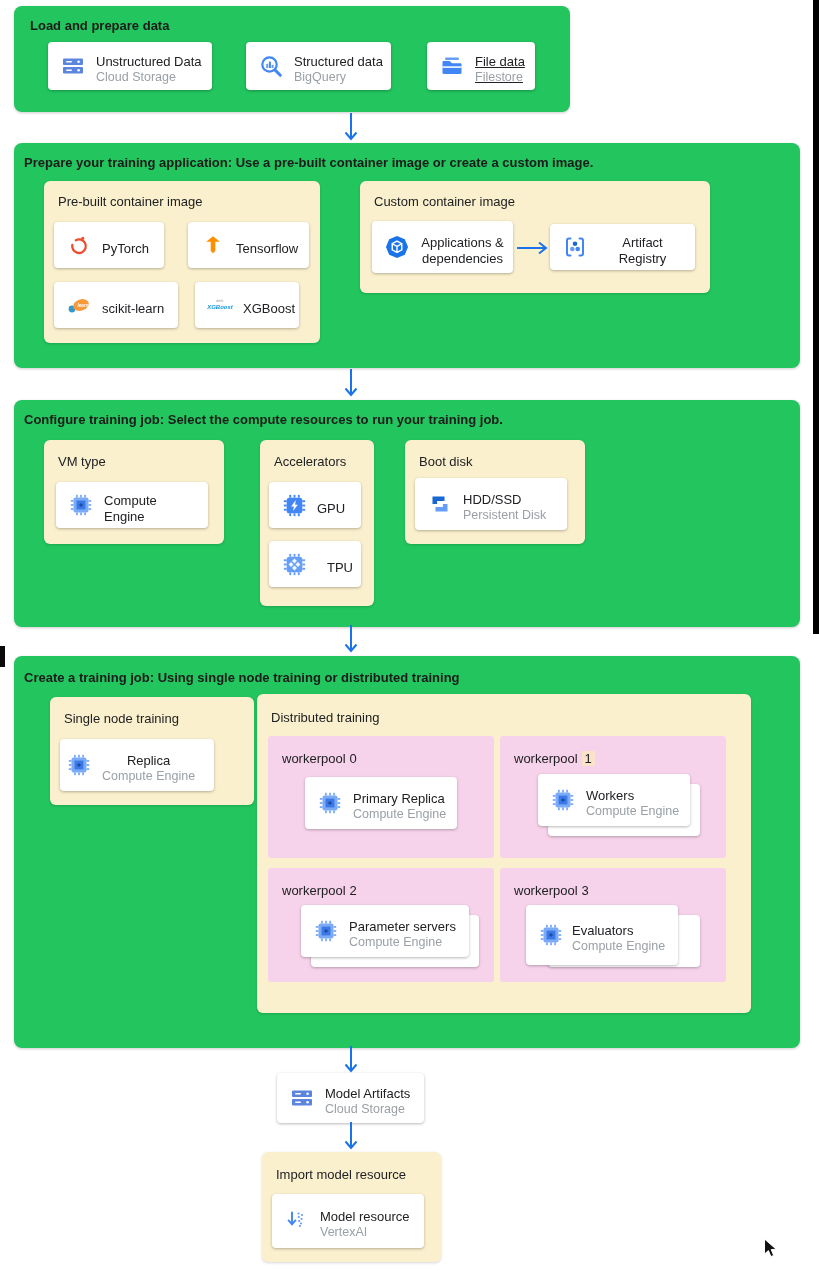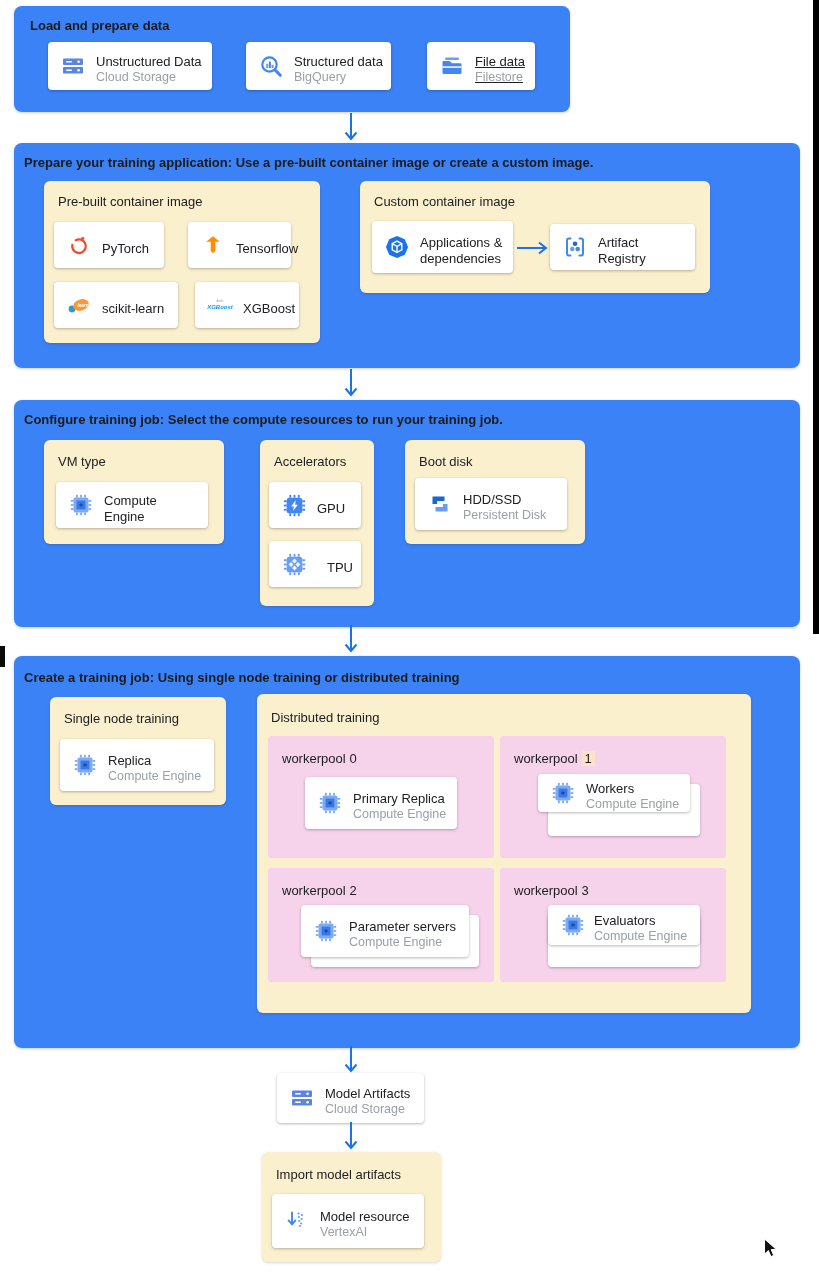--- a/index.html
+++ b/index.html
@@ -1,18 +1,18 @@
 <!DOCTYPE html>
 <html><head>
 <meta charset="utf-8">
 <style>
   html,body{margin:0;padding:0;background:#fff;}
   .canvas{position:relative;width:819px;height:1277px;background:#fff;overflow:hidden;
           font-family:"Liberation Sans",sans-serif;color:#202124;}
-  .sec{position:absolute;background:#3b82f6;border-radius:8px;box-shadow:0 1px 3px rgba(0,0,0,.20);}
+  .sec{position:absolute;background:#22c55e;border-radius:8px;box-shadow:0 1px 3px rgba(0,0,0,.20);}
   .ypanel{position:absolute;background:#FBF0CD;border-radius:6px;box-shadow:0 1px 3px rgba(0,0,0,.16);}
   .pool{position:absolute;background:#F7D3EB;border-radius:3px;}
   .card{position:absolute;background:#fff;border-radius:4px;box-shadow:0 1px 3px rgba(0,0,0,.28);
         display:flex;align-items:center;gap:10px;padding:0 8px 0 12px;box-sizing:border-box;}
   .ghost{position:absolute;background:#fff;border-radius:4px;box-shadow:0 1px 3px rgba(0,0,0,.28);}
   .sec-title{position:absolute;font-size:13px;font-weight:700;color:#1b1b1b;white-space:nowrap;}
   .p-title{position:absolute;font-size:13px;color:#202124;white-space:nowrap;}
   .wp-label{position:absolute;font-size:13px;color:#202124;white-space:nowrap;}
   .wp-num{margin-left:4px;}
   .hl{background:#FAE3C9;padding:0 3px;border-radius:1px;}
@@ -82,39 +82,39 @@
         <span class="card-sub">Filestore</span>
       </span>
     </div>
   </div>
 
   <svg class="varrow" style="left:343px;top:113px;" width="16" height="29" viewBox="0 0 16 29">
     <line x1="8" y1="0" x2="8" y2="25" stroke="#1A73E8" stroke-width="2"></line>
     <polyline points="2.5,19.5 8,26 13.5,19.5" fill="none" stroke="#1A73E8" stroke-width="2"></polyline>
   </svg>
 
-  <div class="sec" style="left:14px;top:143px;width:786px;height:225px;">
+  <div class="sec" style="left:14px;top:143px;width:786px;height:225px;text-align:center;">
     <div class="sec-title" style="left:10px;top:12px;">Prepare your training application: Use a pre-built container image or create a custom image.</div>
 
     <div class="ypanel" style="left:30px;top:38px;width:276px;height:162px;">
       <div class="p-title" style="left:14px;top:13px;">Pre-built container image</div>
 
       <div class="card" style="left:10px;top:41px;width:110px;height:46px;">
         <span class="ic">
           <svg width="24" height="24" viewBox="0 0 24 24">
               <circle cx="12" cy="13.2" r="6.8" fill="none" stroke="#EE4C2C" stroke-width="2.3" stroke-linecap="round" stroke-dasharray="36.5 6.2" transform="rotate(-118 12 13.2)"></circle>
               <circle cx="15.8" cy="5.2" r="1.5" fill="#EE4C2C"></circle>
             </svg>
         </span>
         <span class="txt">
             <span class="card-label">PyTorch</span>
           </span>
       </div>
 
-      <div class="card" style="left:144px;top:41px;width:103px;height:46px;">
+      <div class="card" style="left:144px;top:41px;width:121px;height:46px;">
         <span class="ic">
           <svg width="22" height="22" viewBox="0 0 24 24">
               <polygon points="12,2.5 4.5,8.5 9.5,8.5 9.5,18.5 12,21 14.5,18.5 14.5,8.5 19.5,8.5" fill="#FF8F00"></polygon>
             </svg>
         </span>
         <span class="txt">
             <span class="card-label">Tensorflow</span>
           </span>
       </div>
 
@@ -297,23 +297,23 @@
   </div>
 
   <svg class="varrow" style="left:343px;top:625px;" width="16" height="29" viewBox="0 0 16 29">
     <line x1="8" y1="0" x2="8" y2="25" stroke="#1A73E8" stroke-width="2"></line>
     <polyline points="2.5,19.5 8,26 13.5,19.5" fill="none" stroke="#1A73E8" stroke-width="2"></polyline>
   </svg>
 
   <div class="sec" style="left:14px;top:656px;width:786px;height:392px;">
     <div class="sec-title" style="left:10px;top:14px;">Create a training job: Using single node training or distributed training</div>
 
-    <div class="ypanel" style="left:36px;top:41px;width:176px;height:108px;">
+    <div class="ypanel" style="left:36px;top:41px;width:204px;height:108px;text-align:center;">
       <div class="p-title" style="left:14px;top:14px;">Single node training</div>
-      <div class="card" style="left:10px;top:42px;width:154px;height:52px;">
+      <div class="card" style="left:10px;top:42px;width:154px;height:52px;padding-left:6px;">
         <span class="ic">
           <svg width="24" height="24" viewBox="0 0 24 24">
               <g fill="#7BAAF7">
                 <rect x="7" y="1.8" width="1.8" height="2.7"></rect>
                 <rect x="11.1" y="1.8" width="1.8" height="2.7"></rect>
                 <rect x="15.2" y="1.8" width="1.8" height="2.7"></rect>
                 <rect x="7" y="19.5" width="1.8" height="2.7"></rect>
                 <rect x="11.1" y="19.5" width="1.8" height="2.7"></rect>
                 <rect x="15.2" y="19.5" width="1.8" height="2.7"></rect>
                 <rect x="1.8" y="7" width="2.7" height="1.8"></rect>
@@ -365,21 +365,21 @@
           <span class="txt">
             <span class="card-label">Primary Replica</span>
             <span class="card-sub">Compute Engine</span>
           </span>
         </div>
       </div>
 
       <div class="pool" style="left:243px;top:42px;width:226px;height:122px;">
         <div class="wp-label" style="left:14px;top:15px;"><span>workerpool</span><span class="wp-num hl">1</span></div>
         <div class="ghost" style="left:48px;top:48px;width:152px;height:52px;"></div>
-        <div class="card" style="left:38px;top:38px;width:152px;height:38px;">
+        <div class="card" style="left:38px;top:38px;width:152px;height:52px;">
           <span class="ic">
             <svg width="24" height="24" viewBox="0 0 24 24">
                 <g fill="#7BAAF7">
                   <rect x="7" y="1.8" width="1.8" height="2.7"></rect>
                   <rect x="11.1" y="1.8" width="1.8" height="2.7"></rect>
                   <rect x="15.2" y="1.8" width="1.8" height="2.7"></rect>
                   <rect x="7" y="19.5" width="1.8" height="2.7"></rect>
                   <rect x="11.1" y="19.5" width="1.8" height="2.7"></rect>
                   <rect x="15.2" y="19.5" width="1.8" height="2.7"></rect>
                   <rect x="1.8" y="7" width="2.7" height="1.8"></rect>
@@ -429,21 +429,21 @@
           <span class="txt">
             <span class="card-label">Parameter servers</span>
             <span class="card-sub">Compute Engine</span>
           </span>
         </div>
       </div>
 
       <div class="pool" style="left:243px;top:174px;width:226px;height:114px;">
         <div class="wp-label" style="left:14px;top:15px;"><span>workerpool</span><span class="wp-num">3</span></div>
         <div class="ghost" style="left:48px;top:47px;width:152px;height:52px;"></div>
-        <div class="card" style="left:48px;top:37px;width:152px;height:40px;gap:8px;">
+        <div class="card" style="left:26px;top:37px;width:152px;height:60px;gap:8px;">
           <span class="ic">
             <svg width="24" height="24" viewBox="0 0 24 24">
                 <g fill="#7BAAF7">
                   <rect x="7" y="1.8" width="1.8" height="2.7"></rect>
                   <rect x="11.1" y="1.8" width="1.8" height="2.7"></rect>
                   <rect x="15.2" y="1.8" width="1.8" height="2.7"></rect>
                   <rect x="7" y="19.5" width="1.8" height="2.7"></rect>
                   <rect x="11.1" y="19.5" width="1.8" height="2.7"></rect>
                   <rect x="15.2" y="19.5" width="1.8" height="2.7"></rect>
                   <rect x="1.8" y="7" width="2.7" height="1.8"></rect>
@@ -488,21 +488,21 @@
       <span class="card-sub">Cloud Storage</span>
     </span>
   </div>
 
   <svg class="varrow" style="left:343px;top:1122px;" width="16" height="29" viewBox="0 0 16 29">
     <line x1="8" y1="0" x2="8" y2="25" stroke="#1A73E8" stroke-width="2"></line>
     <polyline points="2.5,19.5 8,26 13.5,19.5" fill="none" stroke="#1A73E8" stroke-width="2"></polyline>
   </svg>
 
   <div class="ypanel" style="left:262px;top:1152px;width:179px;height:110px;">
-    <div class="p-title" style="left:14px;top:15px;">Import model artifacts</div>
+    <div class="p-title" style="left:14px;top:15px;">Import model resource</div>
     <div class="card" style="left:10px;top:42px;width:152px;height:54px;">
       <span class="ic">
         <svg width="24" height="24" viewBox="0 0 24 24">
             <g stroke="#4285F4" stroke-width="1.9" fill="none" stroke-linecap="round">
               <path d="M7 3.5 V14.8"></path>
               <path d="M3.6 11.4 L7 15.3 L10.4 11.4"></path>
             </g>
             <g fill="#669DF6">
               <circle cx="13.5" cy="4.5" r="1.1"></circle>
               <circle cx="17" cy="6" r="1.1"></circle>

